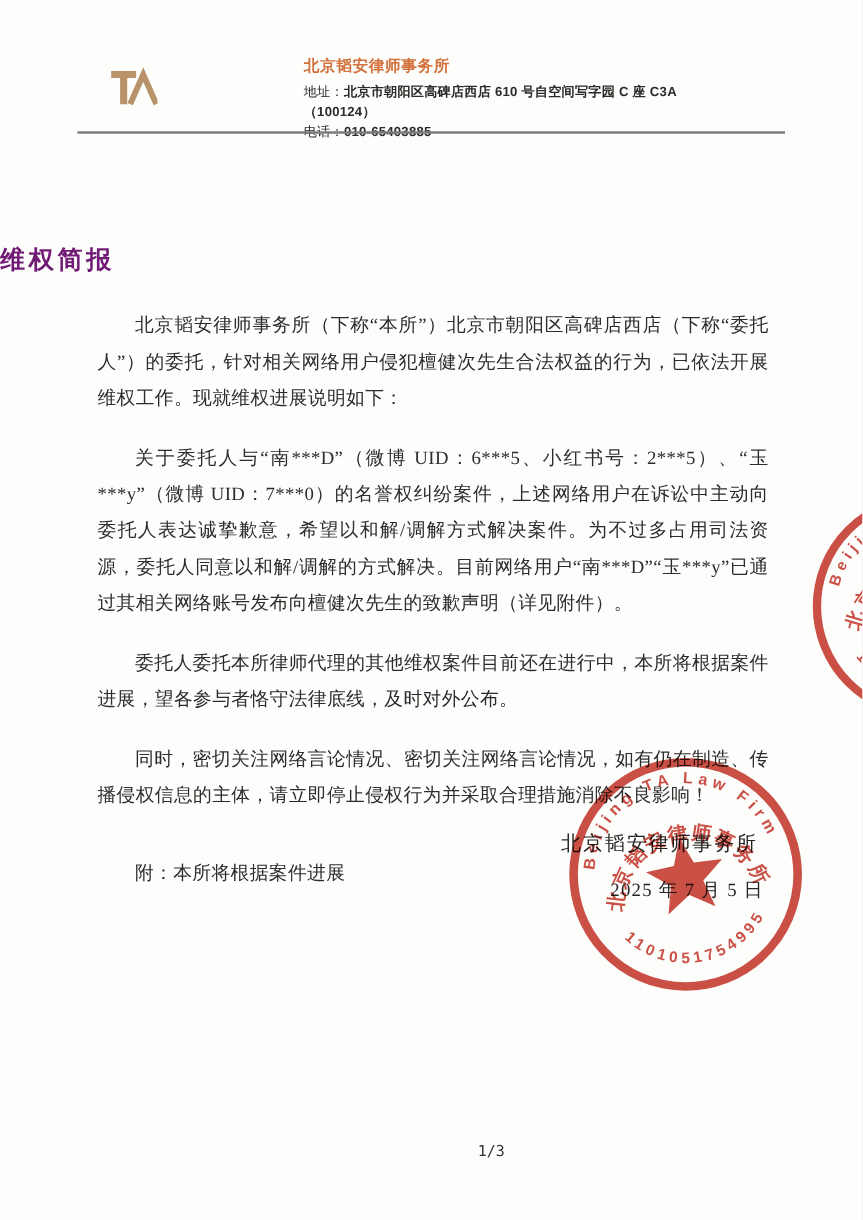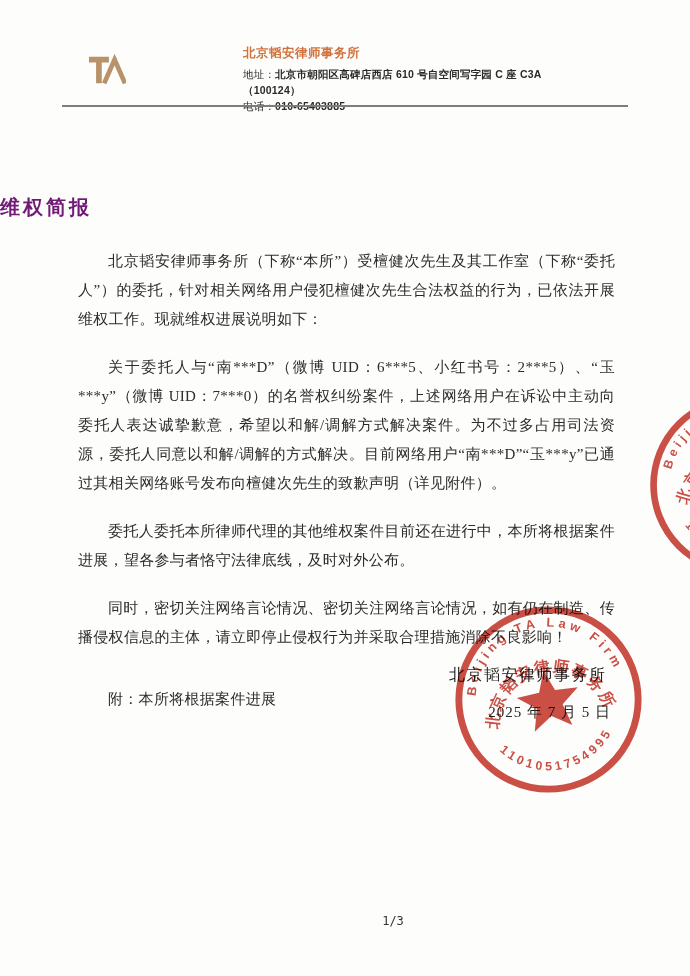--- a/index.html
+++ b/index.html
@@ -175,21 +175,21 @@
     <div class="firm-name">北京韬安律师事务所</div>
     <div class="contact-line"><span class="contact-label">地址：</span><span>北京市朝阳区高碑店西店 610 号自空间写字园 C 座 C3A（100124）</span></div>
     <div class="contact-line"><span class="contact-label">电话：</span><span>010-65403885</span></div>
   </div>
 
   <div class="divider"></div>
 
   <div class="doc-title">维权简报</div>
 
   <div class="body-text">
-    <p>北京韬安律师事务所（下称“本所”）受檀健次先生及其工作室（下称“委托人”）的委托，针对相关网络用户侵犯檀健次先生合法权益的行为，已依法开展维权工作。现就维权进展说明如下：</p>
+    <p>北京韬安律师事务所（下称“本所”）北京市朝阳区高碑店西店（下称“委托人”）的委托，针对相关网络用户侵犯檀健次先生合法权益的行为，已依法开展维权工作。现就维权进展说明如下：</p>
     <p>关于委托人与“南***D”（微博 UID：6***5、小红书号：2***5）、“玉***y”（微博 UID：7***0）的名誉权纠纷案件，上述网络用户在诉讼中主动向委托人表达诚挚歉意，希望以和解/调解方式解决案件。为不过多占用司法资源，委托人同意以和解/调解的方式解决。目前网络用户“南***D”“玉***y”已通过其相关网络账号发布向檀健次先生的致歉声明（详见附件）。</p>
     <p>委托人委托本所律师代理的其他维权案件目前还在进行中，本所将根据案件进展，望各参与者恪守法律底线，及时对外公布。</p>
     <p>同时，密切关注网络言论情况、密切关注网络言论情况，如有仍在制造、传播侵权信息的主体，请立即停止侵权行为并采取合理措施消除不良影响！</p>
     <p class="attachment-note">附：本所将根据案件进展</p>
   </div>
 
   <div class="signature-block">
     <div class="sig-name">北京韬安律师事务所</div>
     <div class="sig-date">2025 年 7 月 5 日</div>
   </div>

